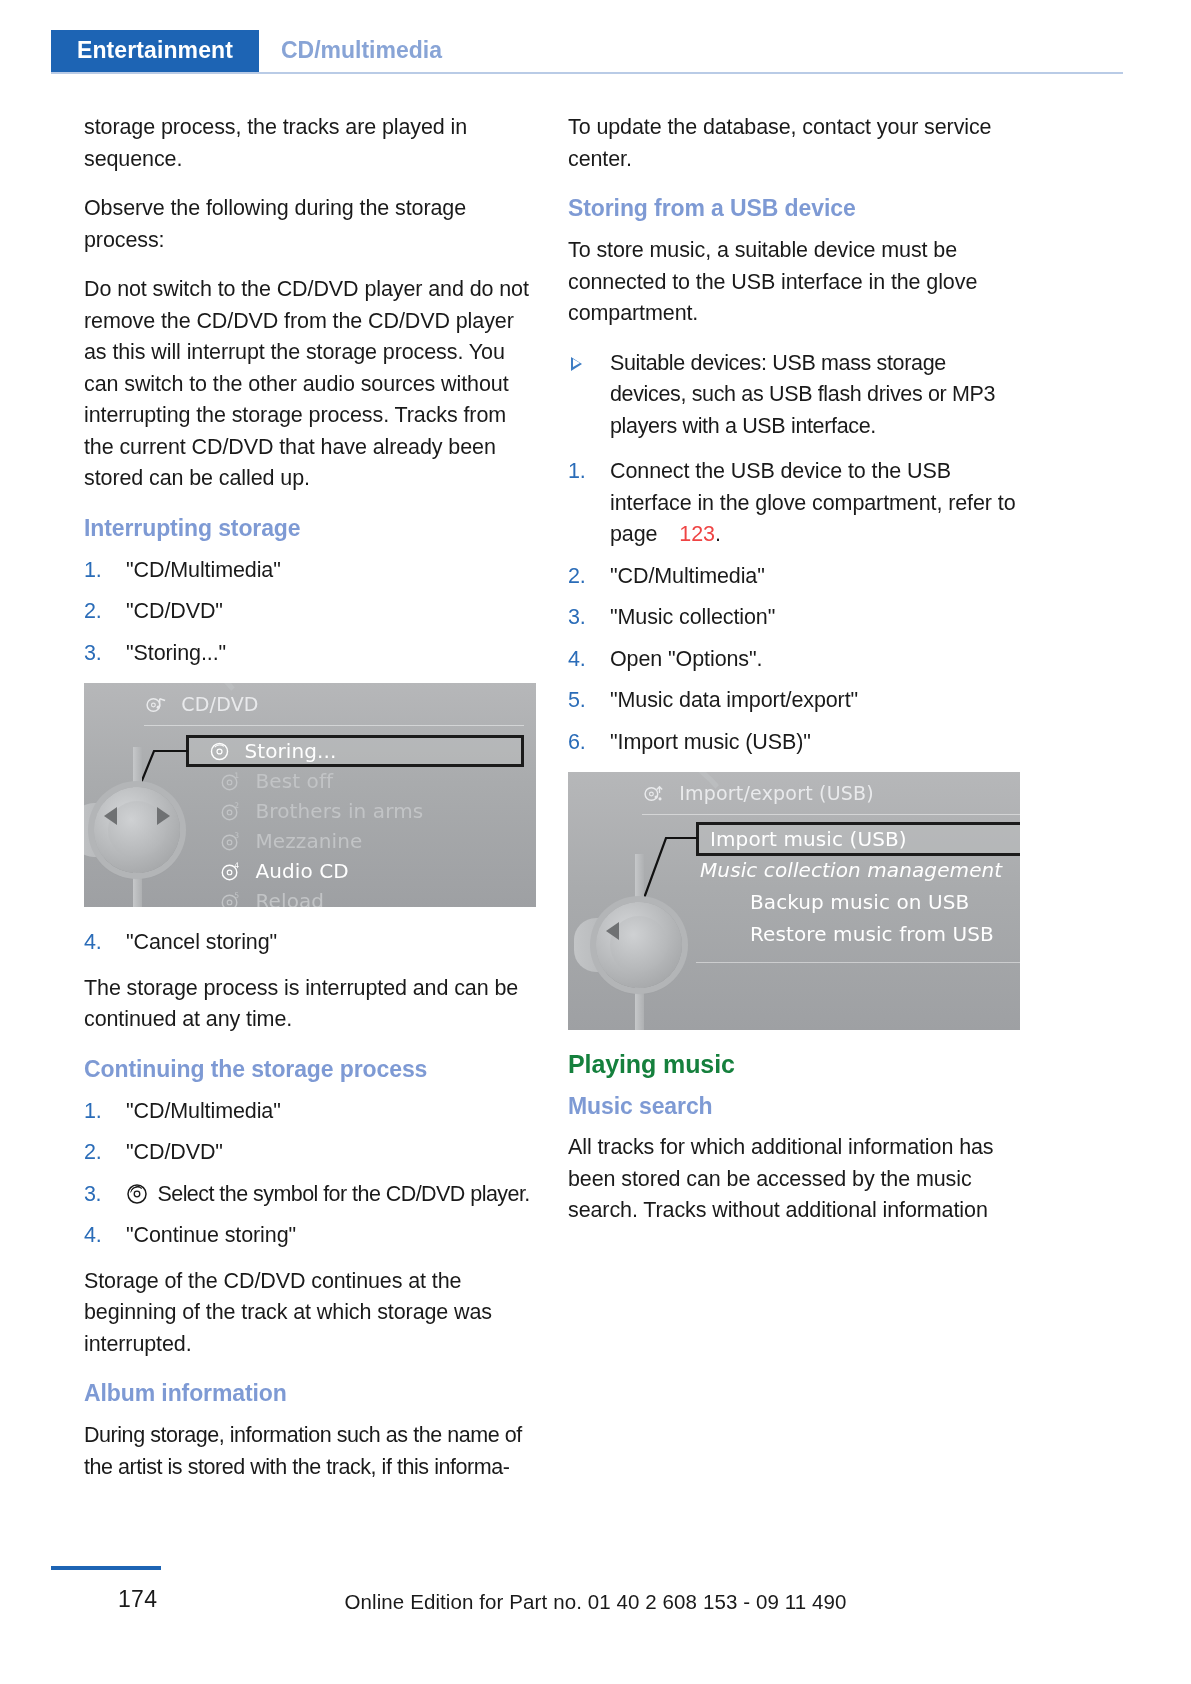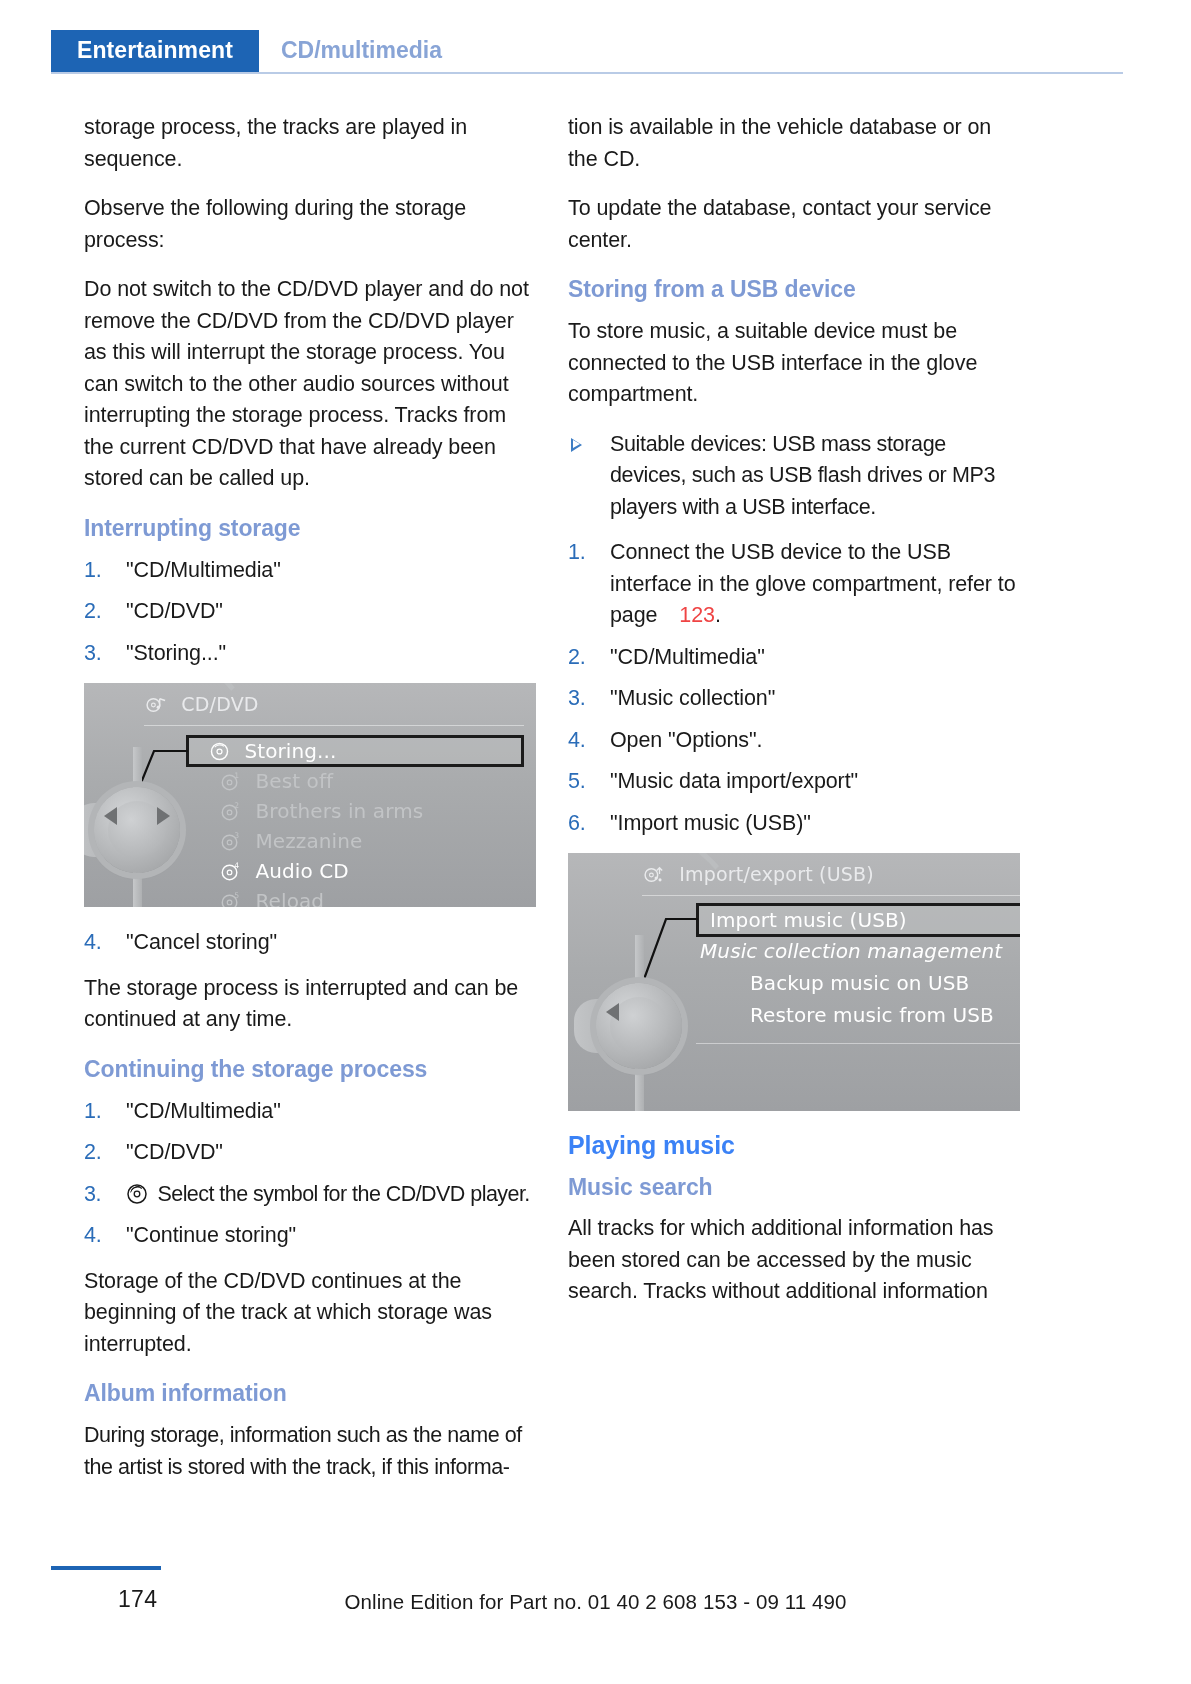--- a/index.html
+++ b/index.html
@@ -503,21 +503,20 @@
 
     <p class="body">Storage of the CD/DVD continues at the beginning of the track at which storage was interrupted.</p>
 
     <h2 class="section">Album information</h2>
 
     <p class="body tight">During storage, information such as the name of the artist is stored with the track, if this informa-</p>
   </div>
 
   <div class="col col-right">
 
-    <p class="body">tion is available in the vehicle database or on the CD.</p>
     <p class="body">To update the database, contact your service center.</p>
 
     <h2 class="section">Storing from a USB device</h2>
 
     <p class="body">To store music, a suitable device must be connected to the USB interface in the glove compartment.</p>
 
     <ul class="tri">
       <li>
         <span class="tri-mark"></span>
         <span>Suitable devices: USB mass storage devices, such as USB flash drives or MP3 players with a USB interface.</span>
@@ -595,21 +594,21 @@
         <div class="knob-stem" style="left:39px; top:-48px; height:56px;"></div>
         <div class="knob-stem" style="left:39px; top:84px; height:50px;"></div>
         <div class="knob-side"></div>
         <div class="knob-outer">
           <div class="knob-inner"></div>
           <div class="knob-arrow left"></div>
         </div>
       </div>
     </div>
 
-    <h2 class="section" style="font-size:25px; color:#3b82f6; margin-top:0; margin-bottom:14px;">Playing music</h2>
+    <h2 class="section" style="font-size:25px; color:#15803d; margin-top:0; margin-bottom:14px;">Playing music</h2>
 
     <h2 class="section" style="margin-top:12px; margin-bottom:12px;">Music search</h2>
 
     <p class="body">All tracks for which additional information has been stored can be accessed by the music search. Tracks without additional information</p>
   </div>
 
   <div class="footer-rule"></div>
   <div class="page-number">174</div>
   <div class="edition-line">Online Edition for Part no. 01 40 2 608 153 - 09 11 490</div>
 

